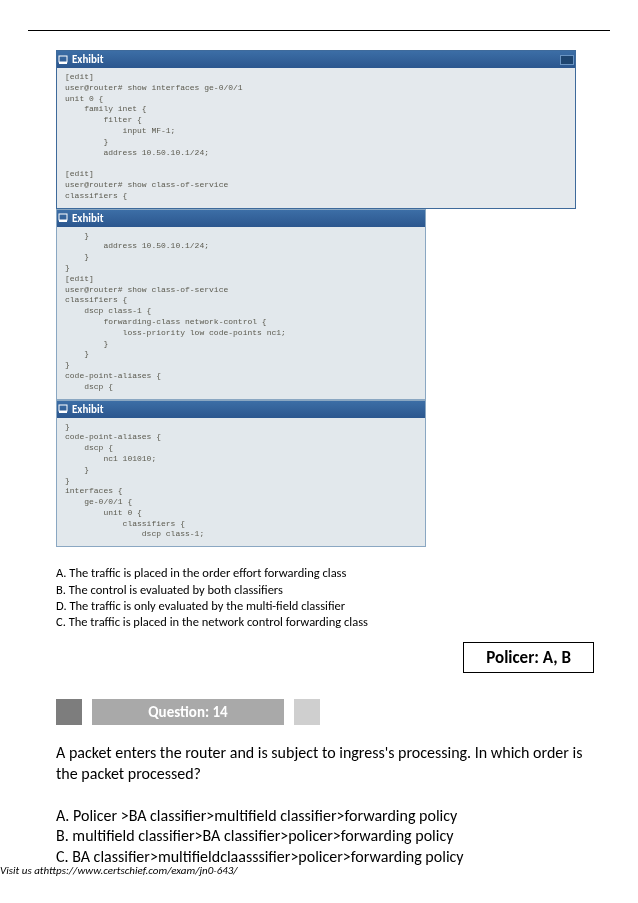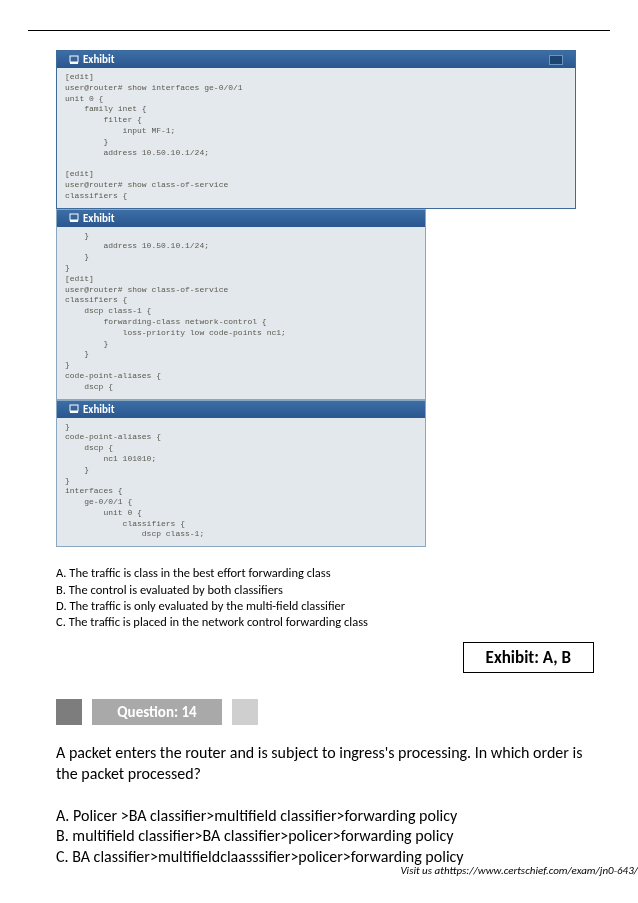--- a/index.html
+++ b/index.html
@@ -29,21 +29,21 @@
     background: #d4dfe6;
   }
   .exhibit.first { width: 520px; border: 1px solid #3e6a9b; }
   .exhibit.second { width: 370px; }
   .exhibit.third { width: 370px; }
   .exhibit-bar {
     background: linear-gradient(#3c6ea6,#2b568e);
     color: #fff;
     font-size: 11px;
     font-weight: bold;
-    padding: 2px 12px;
+    padding: 2px 1px;
     display: flex;
     align-items: center;
     gap: 4px;
   }
   .exhibit-bar .ticon {
     width: 10px; height: 10px;
     display: inline-block;
   }
   .exhibit-bar .ticon svg { width: 10px; height: 10px; }
   .exhibit-body {
@@ -74,21 +74,21 @@
     float: right;
     border: 1.5px solid #000;
     padding: 4px 22px;
     font-weight: bold;
     font-size: 17px;
     margin-right: 4px;
   }
   .clear { clear: both; }
   .question-bar {
     margin: 26px 16px 18px 0;
-    width: 202px;
+    width: 264px;
     height: 26px;
     display: flex;
     gap: 10px;
   }
   .qb-dark {
     background: #7d7d7d;
     width: 26px;
   }
   .qb-mid {
     background: #a9a9a9;
@@ -105,24 +105,23 @@
     width: 26px;
   }
   .q-text {
     font-size: 16px;
     line-height: 1.3;
   }
   .footer {
     position: absolute;
     bottom: 26px;
     left: 0; right: 0;
-    text-align: right;
+    text-align: left;
     font-size: 11px;
     font-style: italic;
-    padding-left: 36px;
   }
 </style>
 </head>
 <body>
 
 <div class="page-border"></div>
 
 <div class="content">
 
   <div class="exhibit-stack">
@@ -199,27 +198,27 @@
     ge-0/0/1 {
         unit 0 {
             classifiers {
                 dscp class-1;
 </div>
     </div>
 
   </div>
 
   <div class="options">
-    <div>A. The traffic is class in the best effort forwarding class</div>
+    <div>A. The traffic is placed in the order effort forwarding class</div>
     <div>B. The control is evaluated by both classifiers</div>
     <div>D. The traffic is only evaluated by the multi-field classifier</div>
     <div>C. The traffic is placed in the network control forwarding class</div>
   </div>
 
-  <div class="answer-box">Exhibit: A, B</div>
+  <div class="answer-box">Policer: A, B</div>
   <div class="clear"></div>
 
   <div class="question-bar">
     <div class="qb-dark"></div>
     <div class="qb-mid">Question: 14</div>
     <div class="qb-light"></div>
   </div>
 
   <div class="q-text">
     <div>A packet enters the router and is subject to ingress's processing. In which order is the packet processed?</div>

